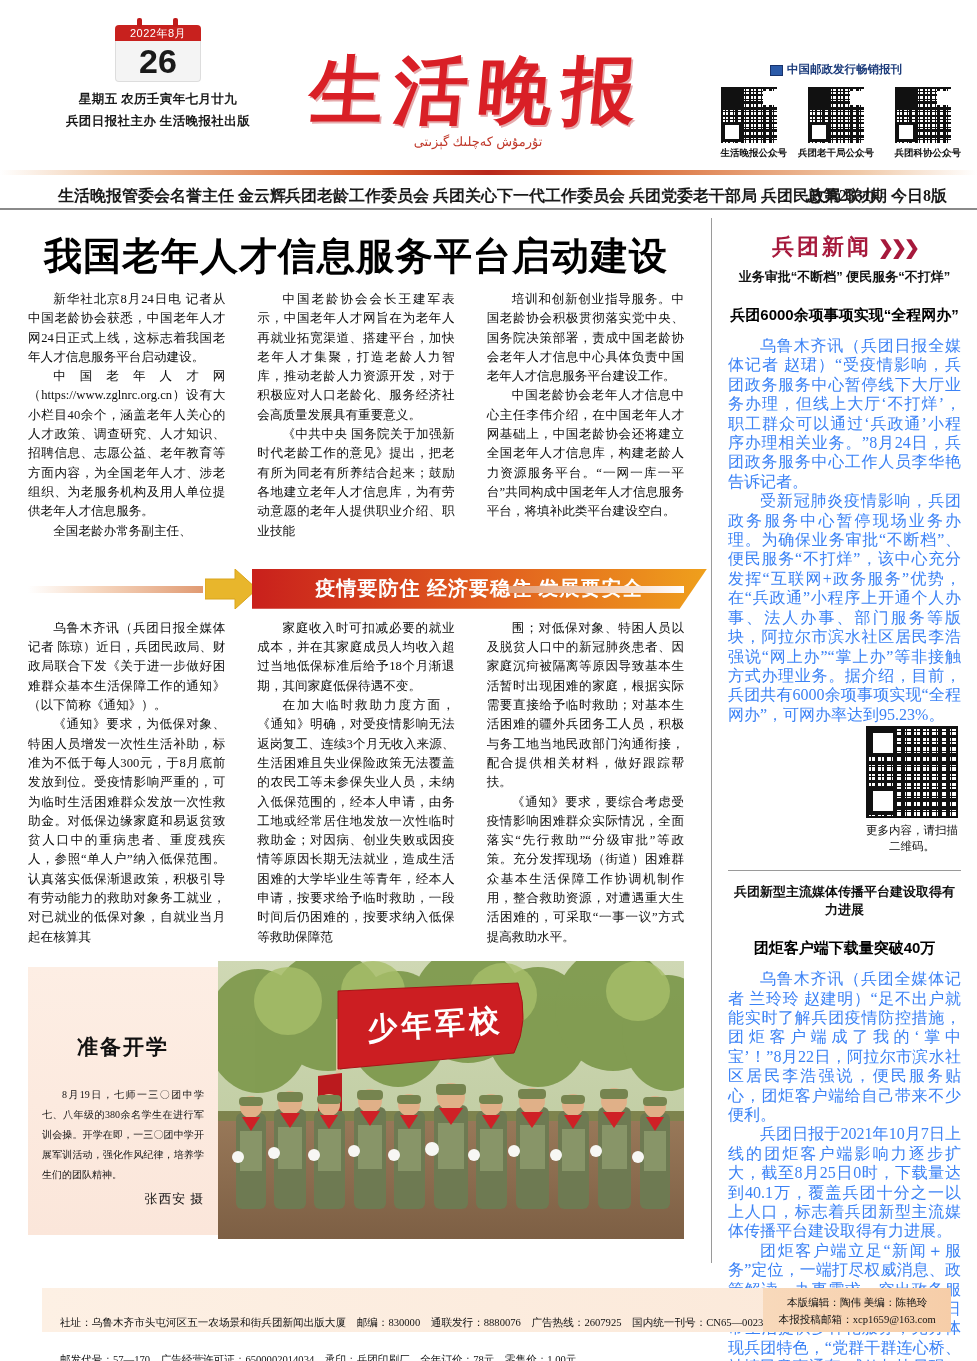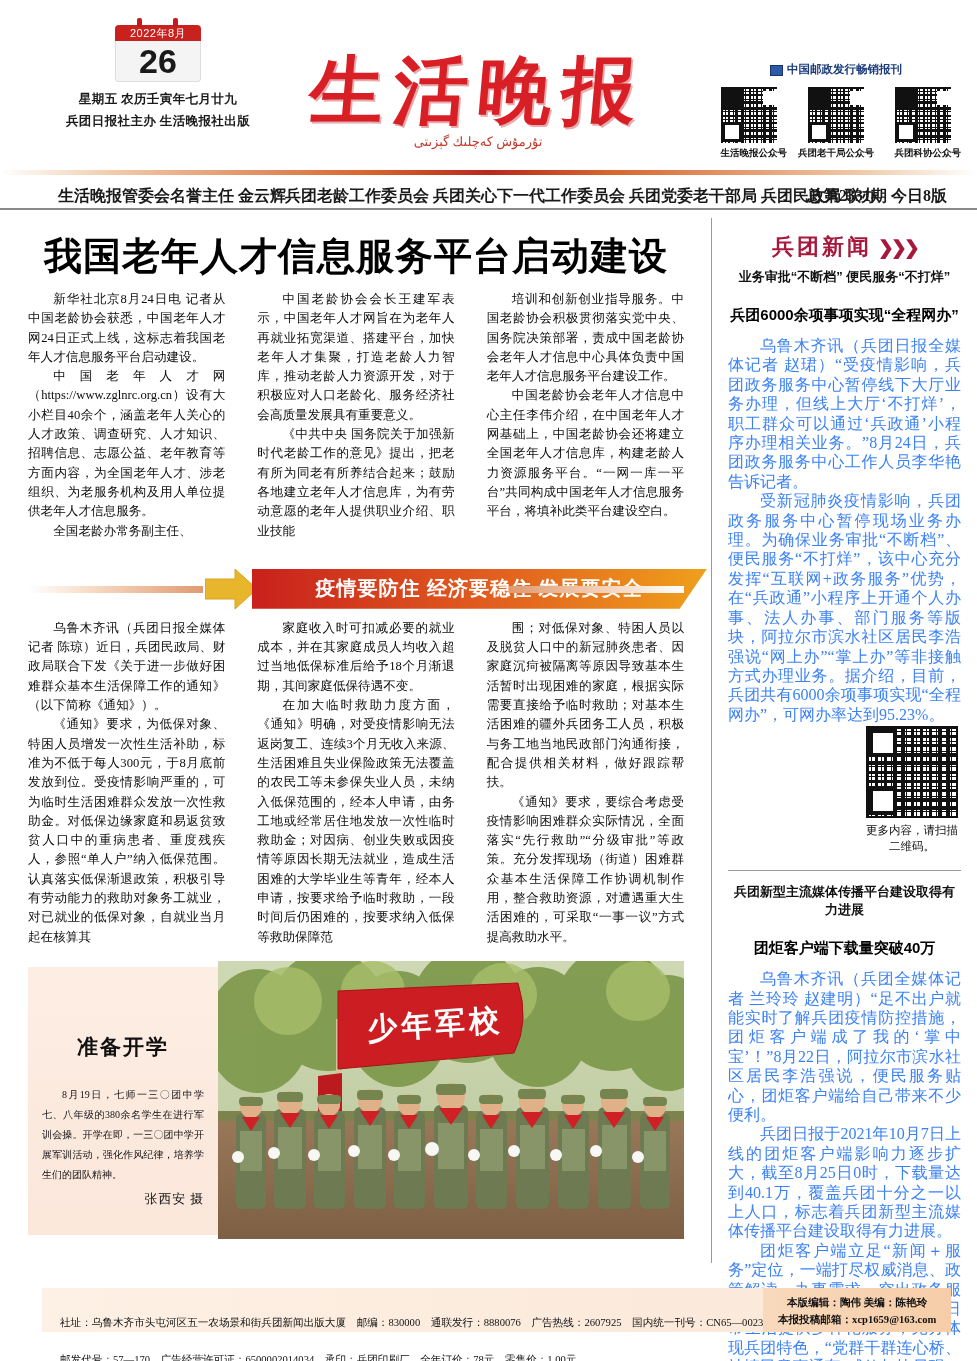--- a/index.html
+++ b/index.html
@@ -149,21 +149,21 @@
     font-size:16.5px;font-weight:bold;color:#111;margin-top:12px;letter-spacing:1px;}
   .guide-page{font-size:12.5px;color:#ec4899;margin-top:7px;letter-spacing:1px;font-weight:bold;}
   .guide-page .tri{font-size:10px;}
 
   
   .footer{position:absolute;left:42px;right:26px;top:1288px;height:44px;
     background:linear-gradient(90deg,#fdf0e4,#fbe8d8);display:flex;}
   .foot-main{flex:1;padding:6px 0 0 18px;box-sizing:border-box;}
   .foot-main div{font-size:10.6px;line-height:17px;color:#111;white-space:nowrap;margin-top:20px;}
   .foot-right{width:212px;background:linear-gradient(90deg,#f8d9bb,#f6cda8);
-    padding:6px 0 0 0;box-sizing:border-box;text-align:center;font-weight:bold;}
+    padding:6px 0 0 0;box-sizing:border-box;text-align:center;}
   .foot-right div{font-size:10.6px;line-height:17px;color:#111;white-space:nowrap;}
 </style>
 </head>
 <body>
 
 <div class="page">
 
   <div class="masthead">
 
     <div class="mh-left">

